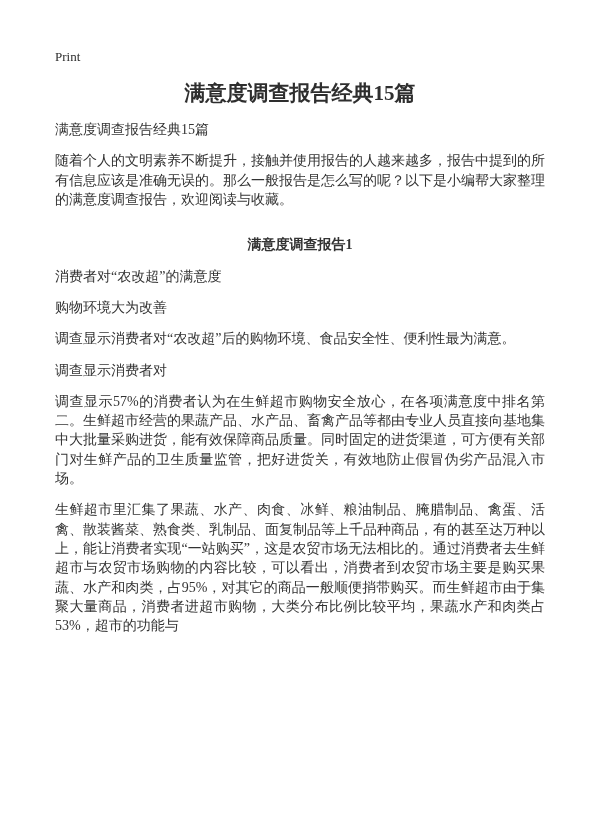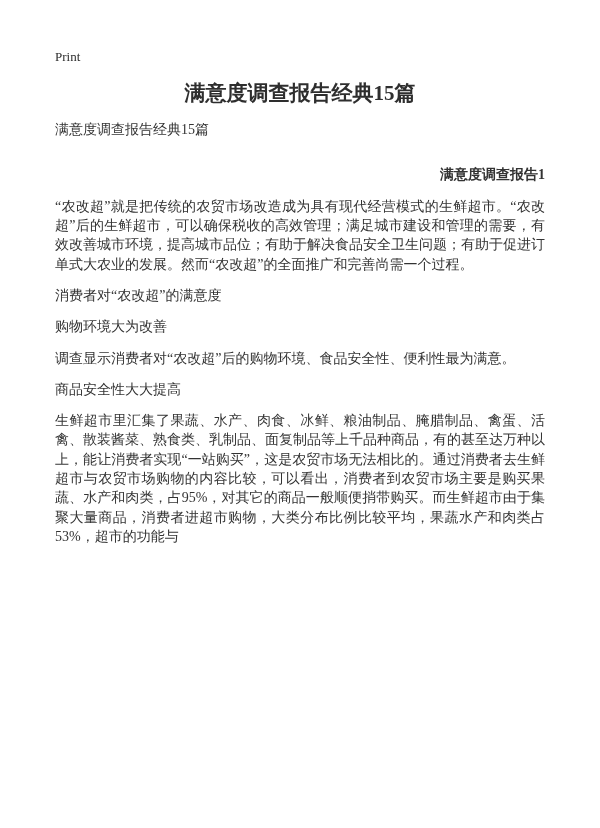--- a/index.html
+++ b/index.html
@@ -39,49 +39,50 @@
   }
   .block {
     font-size: 14px;
     line-height: 1.38;
     text-align: justify;
     margin: 0 0 12px 0;
     color: #333333;
   }
   .block.heading {
     font-weight: bold;
-    text-align: right;
+    text-align: center;
     margin-top: 26px;
   }
   .block.single {
     text-align: left;
   }
 </style>
 </head>
 <body>
 
 <div class="page">
 
   <span class="print-link">Print</span>
 
   <h1 class="doc-title">满意度调查报告经典15篇</h1>
 
   <p class="block single">满意度调查报告经典15篇</p>
 
+  <p class="block">随着个人的文明素养不断提升，接触并使用报告的人越来越多，报告中提到的所有信息应该是准确无误的。那么一般报告是怎么写的呢？以下是小编帮大家整理的满意度调查报告，欢迎阅读与收藏。</p>
 
   <p class="block heading">满意度调查报告1</p>
 
-  <p class="block">“农改超”就是把传统的农贸市场改造成为具有现代经营模式的生鲜超市。“农改超”后的生鲜超市，可以确保税收的高效管理；满足城市建设和管理的需要，有效改善城市环境，提高城市品位；有助于解决食品安全卫生问题；有助于促进订单式大农业的发展。然而“农改超”的全面推广和完善尚需一个过程。</p>
 
   <p class="block single">消费者对“农改超”的满意度</p>
 
   <p class="block single">购物环境大为改善</p>
 
   <p class="block single">调查显示消费者对“农改超”后的购物环境、食品安全性、便利性最为满意。</p>
 
 
-  <p class="block single">商品安全性大大提高</p>
+  <p class="block single">调查显示消费者对</p>
 
+  <p class="block">调查显示57%的消费者认为在生鲜超市购物安全放心，在各项满意度中排名第二。生鲜超市经营的果蔬产品、水产品、畜禽产品等都由专业人员直接向基地集中大批量采购进货，能有效保障商品质量。同时固定的进货渠道，可方便有关部门对生鲜产品的卫生质量监管，把好进货关，有效地防止假冒伪劣产品混入市场。</p>
 
 
   <p class="block">生鲜超市里汇集了果蔬、水产、肉食、冰鲜、粮油制品、腌腊制品、禽蛋、活禽、散装酱菜、熟食类、乳制品、面复制品等上千品种商品，有的甚至达万种以上，能让消费者实现“一站购买”，这是农贸市场无法相比的。通过消费者去生鲜超市与农贸市场购物的内容比较，可以看出，消费者到农贸市场主要是购买果蔬、水产和肉类，占95%，对其它的商品一般顺便捎带购买。而生鲜超市由于集聚大量商品，消费者进超市购物，大类分布比例比较平均，果蔬水产和肉类占53%，超市的功能与</p>
 
 </div>
 
 </body></html>

